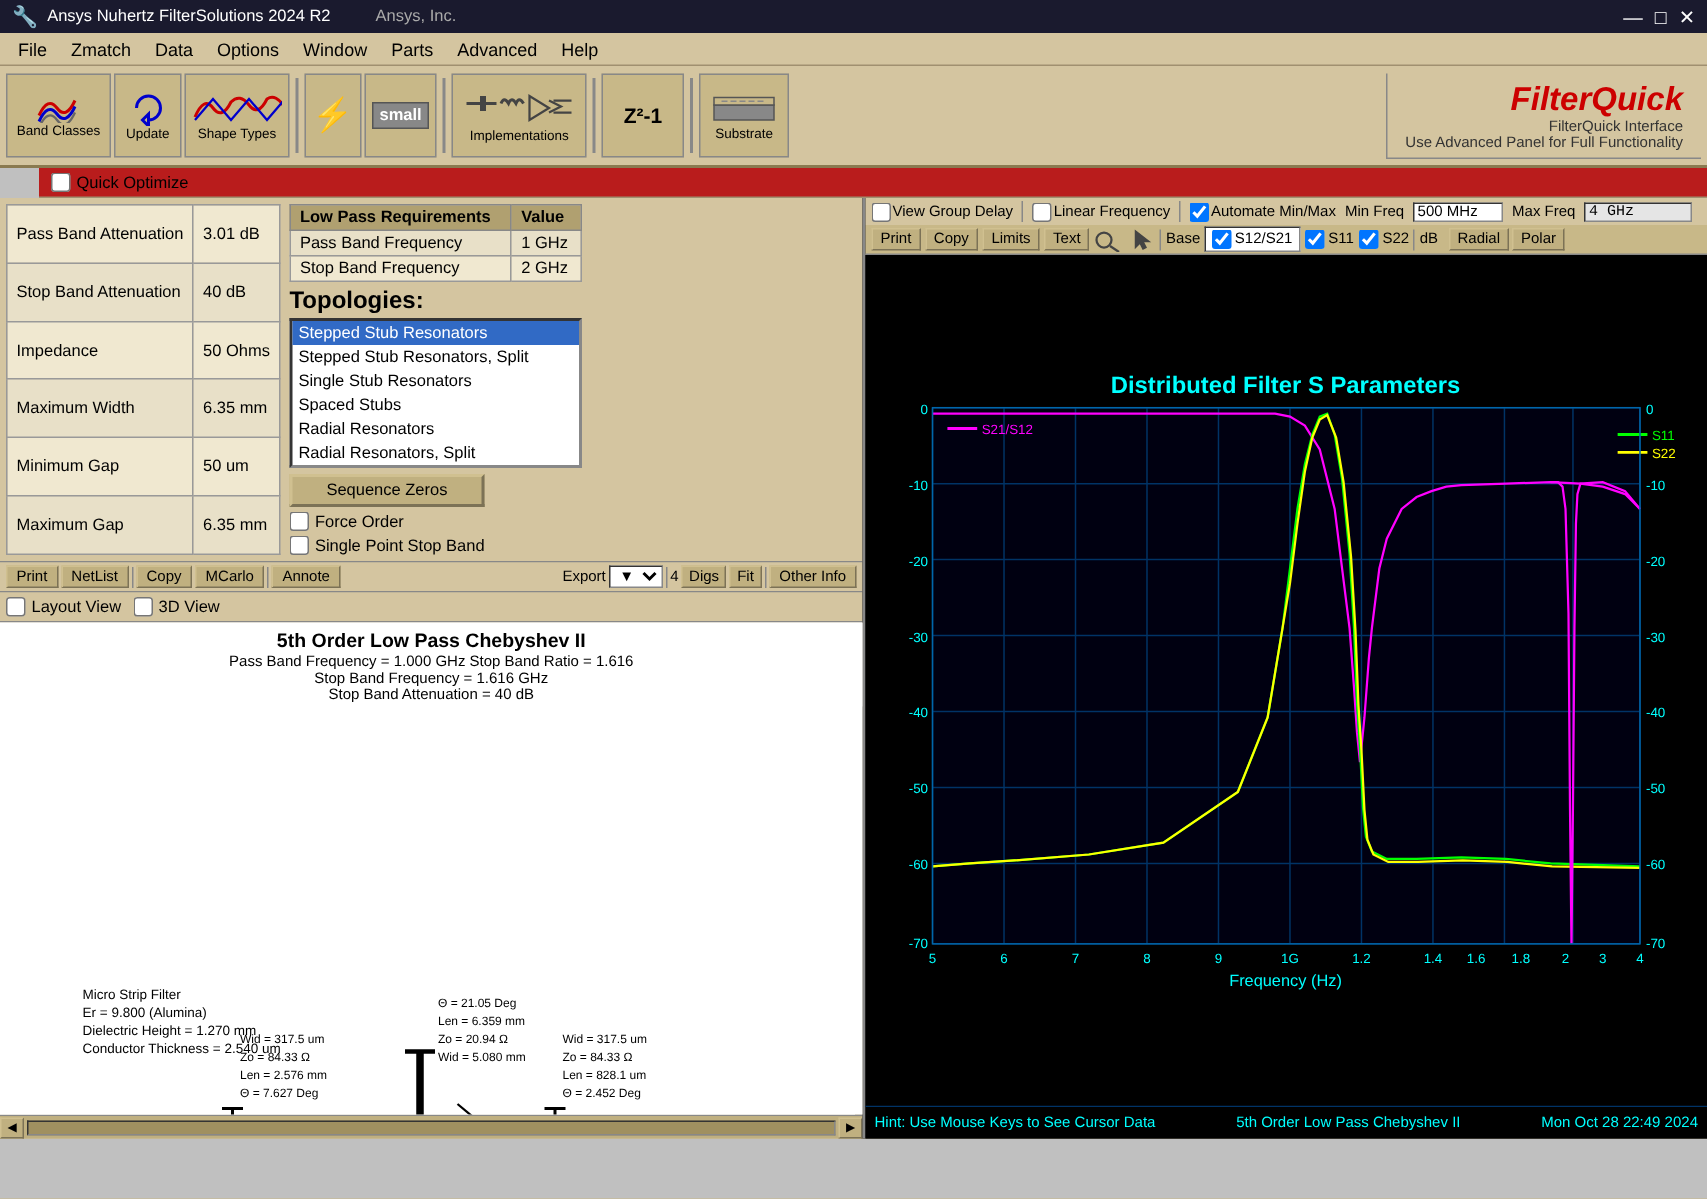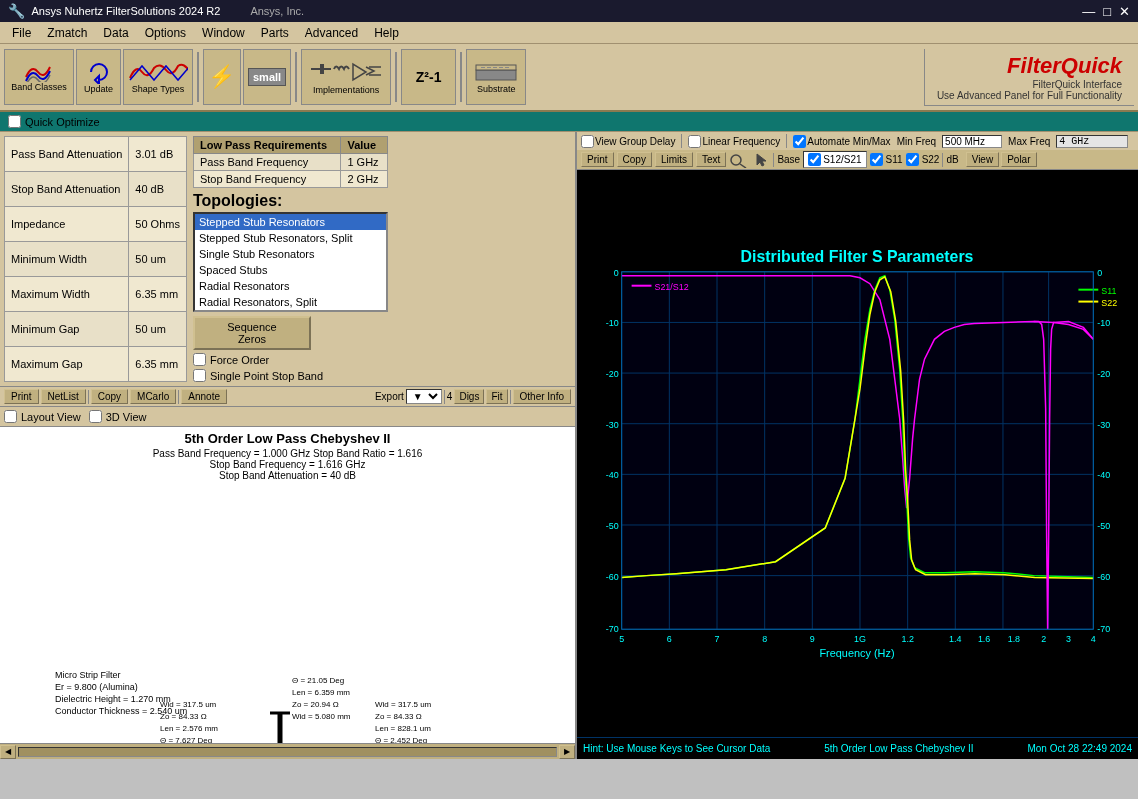--- a/index.html
+++ b/index.html
@@ -123,21 +123,21 @@
       cursor: pointer;
       white-space: nowrap;
     }
     .topo-item.selected { background: #316ac5; color: #fff; }
     .filter-btn {
       background: #c0b080;
       border: 2px outset #d0c090;
       padding: 3px 20px;
       cursor: pointer;
       font-size: 11px;
-      width: 118px;
+      width: 130px;
       text-align: center;
     }
     .checkbox-row { display: flex; align-items: center; gap: 4px; font-size: 11px; }
 
     
     #schem-toolbar {
       background: #d4c5a0;
       height: 22px;
       display: flex;
       align-items: center;
@@ -413,21 +413,21 @@
 
   <div id="filterquick" style="background:#d4c5a0; padding:4px 12px; text-align:right; border-left:1px solid #888;">
     <div id="fq-title">FilterQuick</div>
     <div style="font-size:10px; color:#333;">
       <div>FilterQuick Interface</div>
       <div>Use Advanced Panel for Full  Functionality</div>
     </div>
   </div>
 </div>
 
-<div id="quick-opt" style="background:#0f766e; height:20px; display:flex; align-items:center; padding:0 8px; gap:4px; border-bottom:1px solid #a09070;">
+<div id="quick-opt" style="background:#b91c1c; height:20px; display:flex; align-items:center; padding:0 8px; gap:4px; border-bottom:1px solid #a09070;margin-left:26px;">
   <input type="checkbox" style="">
   <span>Quick Optimize</span>
 </div>
 
 <div id="main" style="display:flex; height:627px; background:#c8b888;">
 
   <div id="left-panel" style="width:575px; display:flex; flex-direction:column; background:#d4c5a0;">
 
     <div id="req-area" style="display:flex; padding:4px; gap:6px; background:#d4c5a0; border-bottom:1px solid #888;">
 
@@ -437,24 +437,20 @@
           <td>Pass Band Attenuation</td>
           <td>3.01 dB</td>
         </tr>
         <tr>
           <td>Stop Band Attenuation</td>
           <td>40 dB</td>
         </tr>
         <tr>
           <td>Impedance</td>
           <td>50 Ohms</td>
-        </tr>
-        <tr>
-          <td>Minimum Width</td>
-          <td>50 um</td>
         </tr>
         <tr>
           <td>Maximum Width</td>
           <td>6.35 mm</td>
         </tr>
         <tr>
           <td>Minimum Gap</td>
           <td>50 um</td>
         </tr>
         <tr>
@@ -708,21 +704,21 @@
         <input type="checkbox" checked="" style="">
         <span>S12/S21</span>
       </div>
       <input type="checkbox" checked="" style="">
       <span style="font-size:10px;">S11</span>
       <input type="checkbox" checked="" style="">
       <span style="font-size:10px;">S22</span>
       <div style="width:1px; background:#888; height:14px;"></div>
       <span style="font-size:10px;">dB</span>
       <div class="smith-polar-group">
-        <button class="sp-radio-btn">View</button>
+        <button class="sp-radio-btn">Radial</button>
         <button class="sp-radio-btn">Polar</button>
       </div>
     </div>
 
     <div id="chart-area" style="flex:1; background:#000; position:relative;">
       <svg width="100%" height="100%" viewBox="0 0 565 430" style="display:block;">
 
         <text x="282" y="22" font-size="16" fill="#00ffff" text-anchor="middle" font-weight="bold">Distributed Filter S Parameters</text>
 
         <rect x="45" y="32" width="475" height="360" fill="#000011"></rect>

